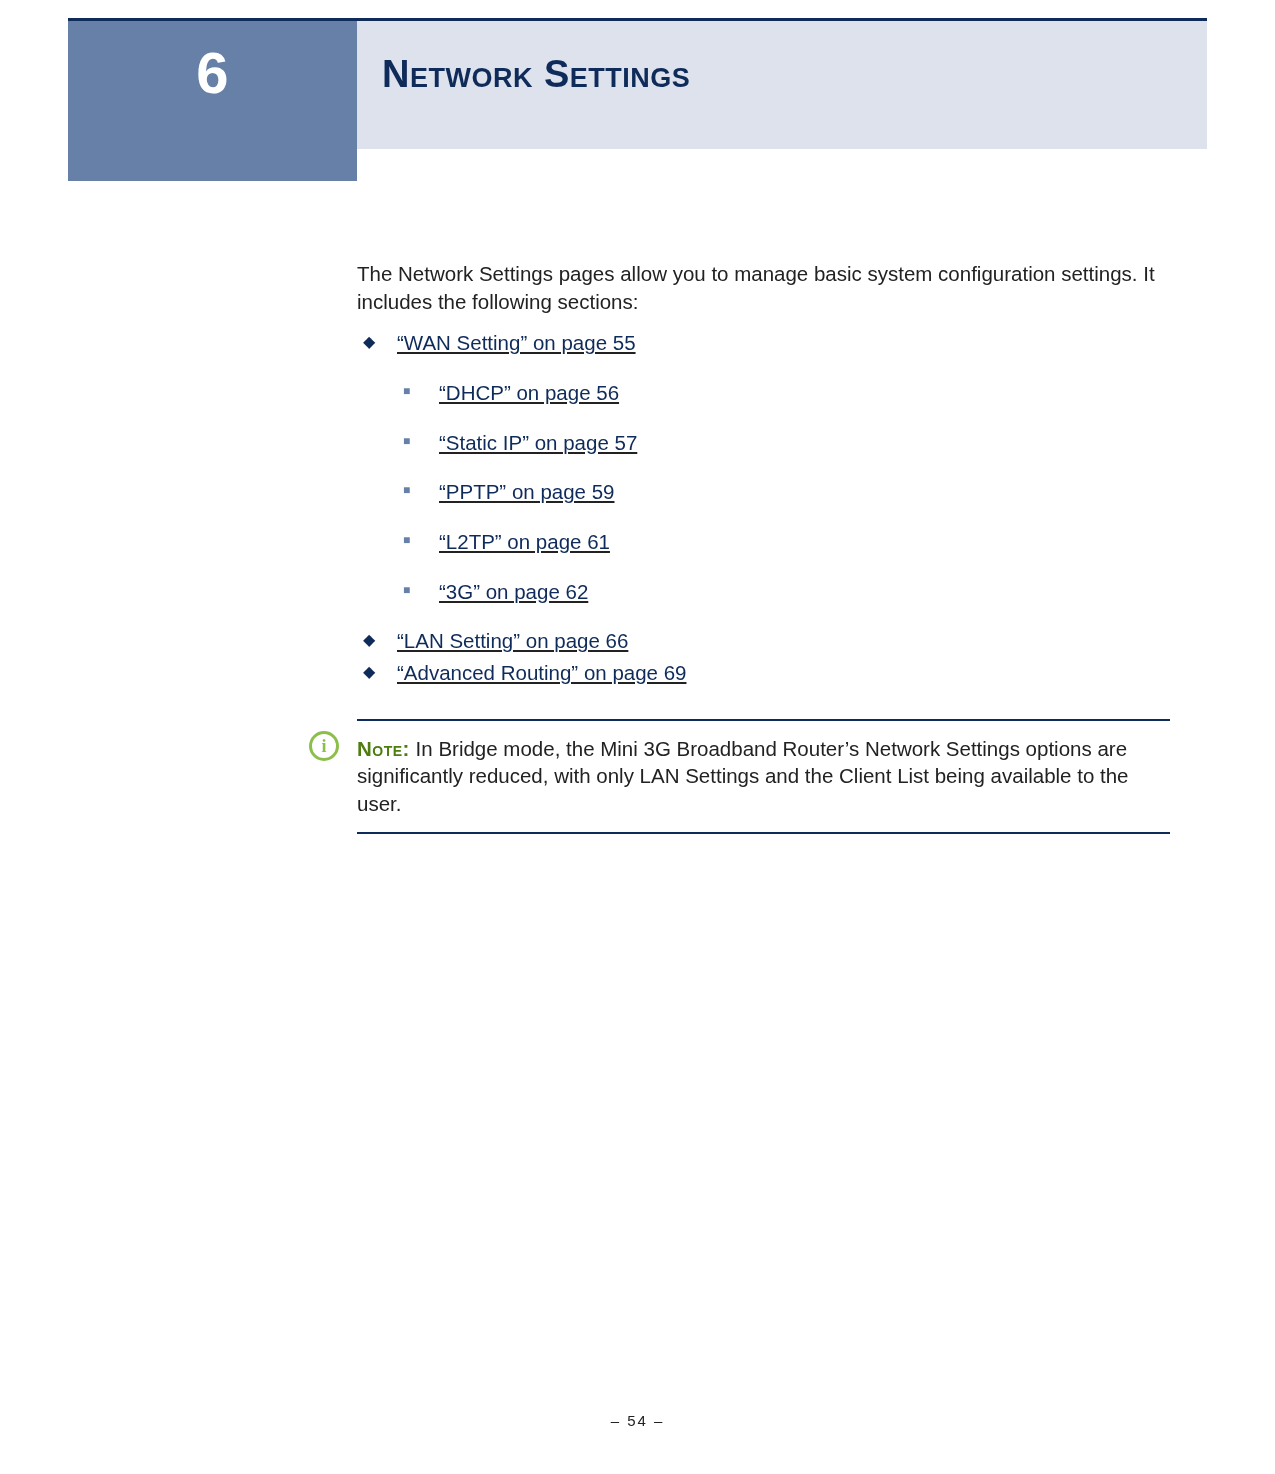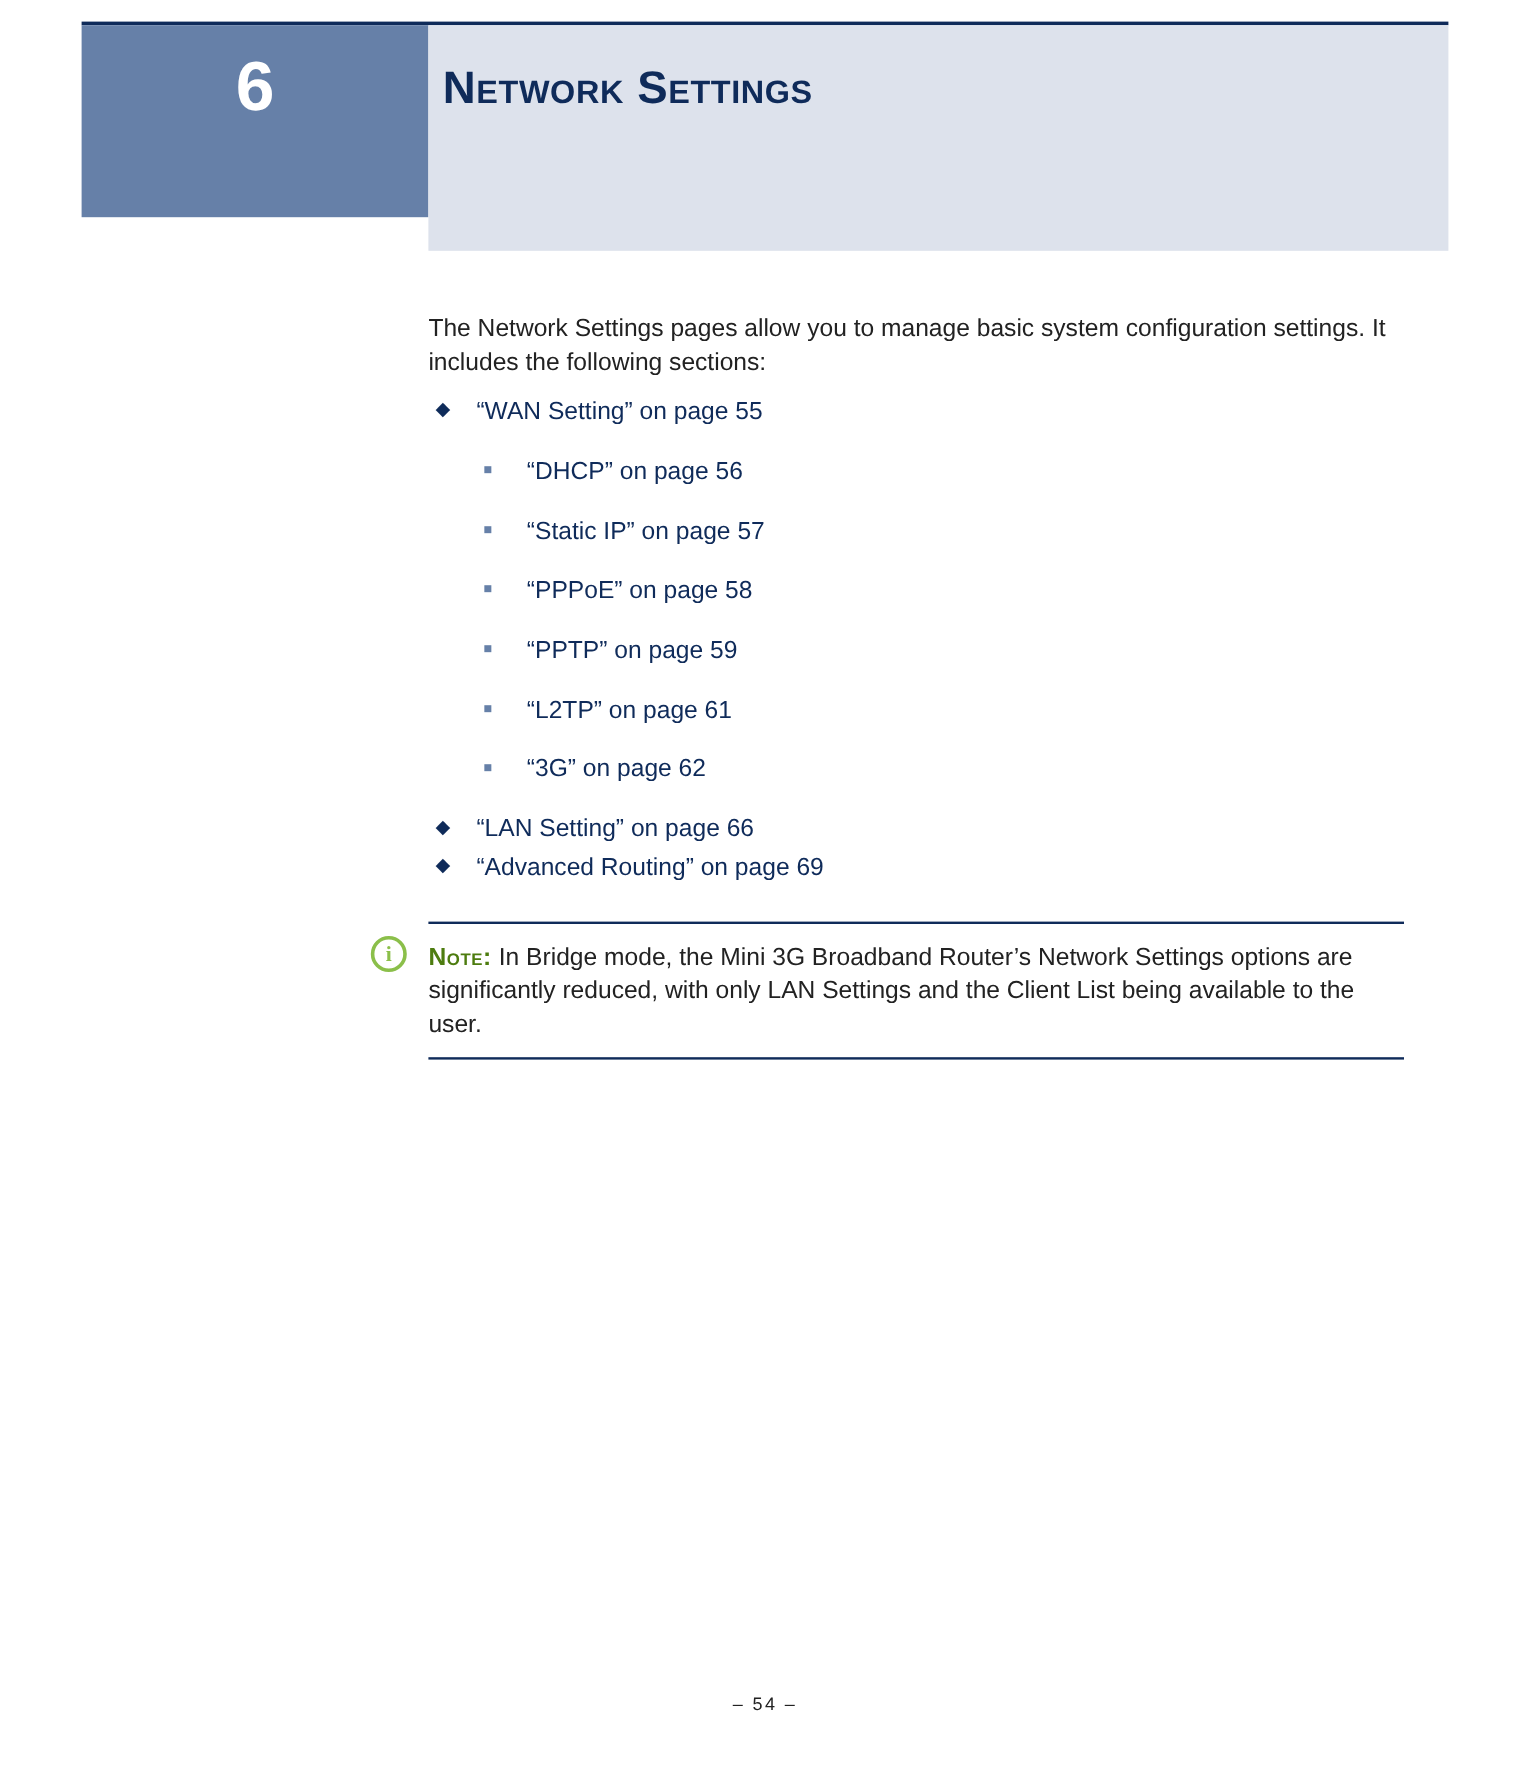--- a/index.html
+++ b/index.html
@@ -37,24 +37,24 @@
     padding-top: 18px;
   }
   .chapter-number {
     color: #ffffff;
     font-size: 58px;
     font-weight: bold;
     font-family: Verdana, Geneva, sans-serif;
   }
   .chapter-title-box {
     flex: 1;
-    height: 188px;
+    height: 128px;
     background: #dde2ec;
     padding-top: 32px;
-    padding-left: 12px;
+    padding-left: 25px;
   }
   .chapter-title {
     color: #0f2b5a;
     font-size: 38px;
     font-weight: bold;
     font-variant: small-caps;
     letter-spacing: 0.5px;
     font-family: Verdana, Geneva, sans-serif;
   }
   .content {
@@ -70,20 +70,21 @@
     margin-bottom: 14px;
   }
   ul.outer {
     list-style: none;
     padding-left: 0;
   }
   ul.outer > li {
     position: relative;
     padding-left: 40px;
     margin: 4px 0;
+    text-decoration: underline;
   }
   ul.outer > li::before {
     content: "◆";
     position: absolute;
     left: 6px;
     top: 2px;
     color: #0f2b5a;
     font-size: 16px;
   }
   ul.inner {
@@ -164,21 +165,20 @@
 
 <div class="content">
   <p class="intro">The Network Settings pages allow you to manage basic system configuration settings. It includes the following sections:</p>
 
   <ul class="outer">
     <li>
       <span class="xref">“WAN Setting” on page 55</span>
       <ul class="inner">
         <li><span class="xref">“DHCP” on page 56</span></li>
         <li><span class="xref">“Static IP” on page 57</span></li>
-        <li><span class="xref">“PPPoE” on page 58</span></li>
         <li><span class="xref">“PPTP” on page 59</span></li>
         <li><span class="xref">“L2TP” on page 61</span></li>
         <li><span class="xref">“3G” on page 62</span></li>
       </ul>
     </li>
     <li><span class="xref">“LAN Setting” on page 66</span></li>
     <li><span class="xref">“Advanced Routing” on page 69</span></li>
   </ul>
 
   <div class="note-block">

